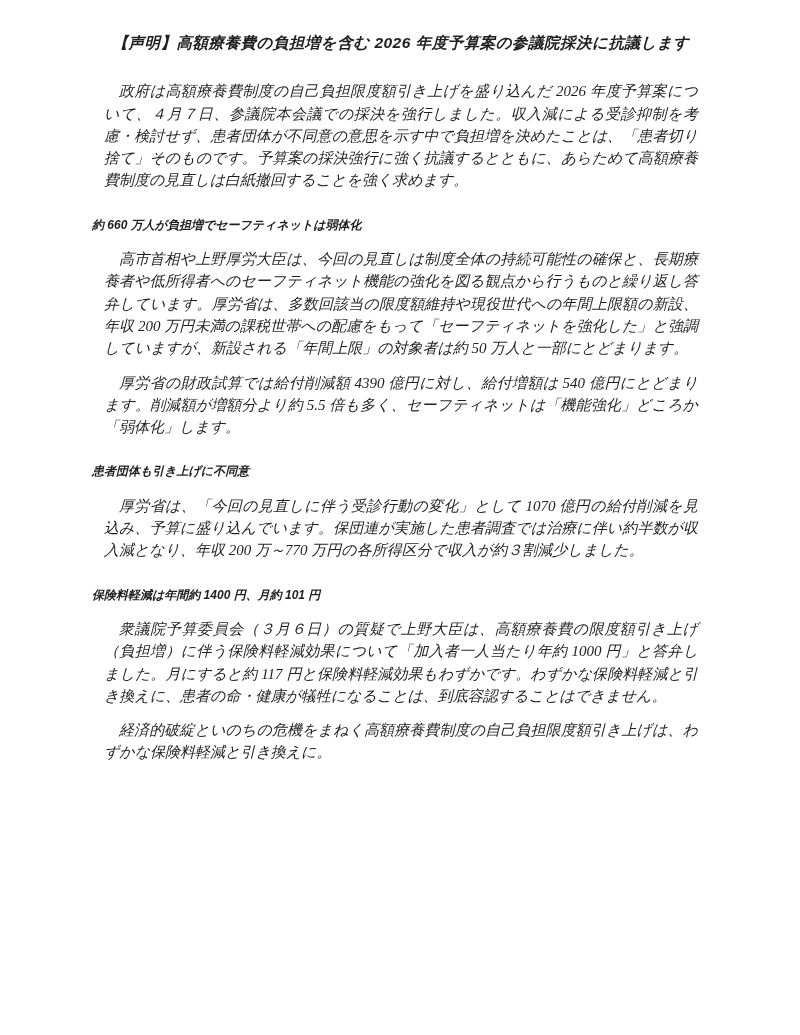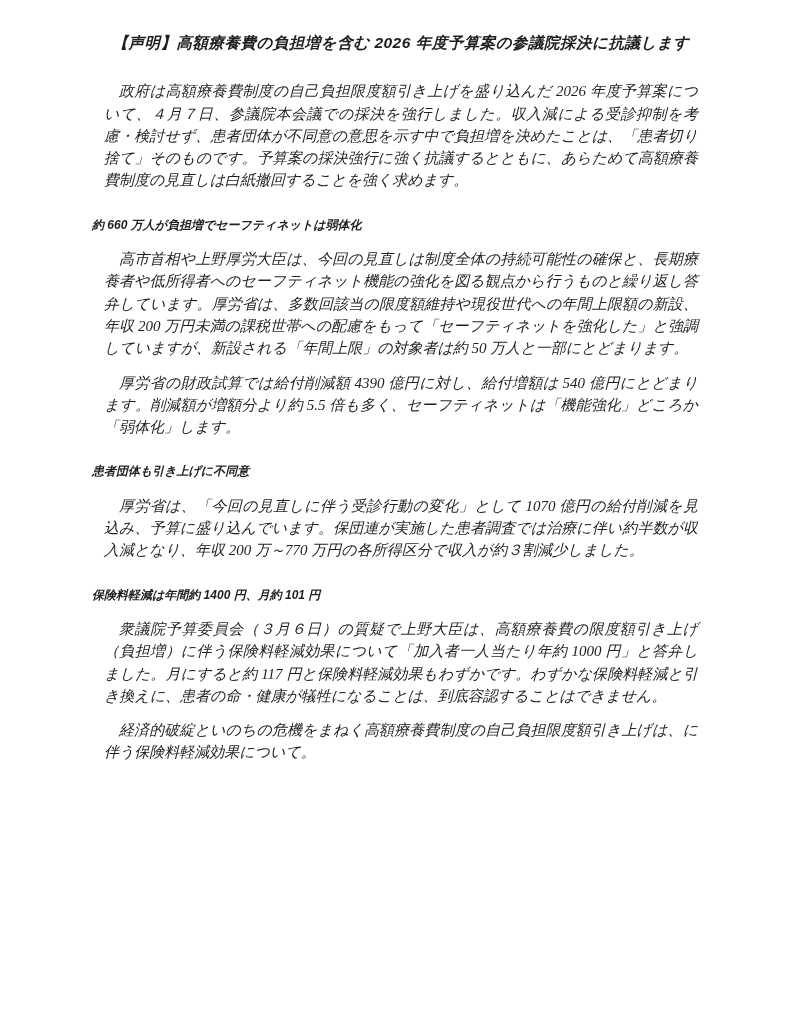--- a/index.html
+++ b/index.html
@@ -74,18 +74,18 @@
     </div>
 
     <div class="section">
       <h2 class="section-heading">患者団体も引き上げに不同意</h2>
       <p class="para">厚労省は、「今回の見直しに伴う受診行動の変化」として 1070 億円の給付削減を見込み、予算に盛り込んでいます。保団連が実施した患者調査では治療に伴い約半数が収入減となり、年収 200 万～770 万円の各所得区分で収入が約３割減少しました。</p>
     </div>
 
     <div class="section">
       <h2 class="section-heading">保険料軽減は年間約 1400 円、月約 101 円</h2>
       <p class="para">衆議院予算委員会（３月６日）の質疑で上野大臣は、高額療養費の限度額引き上げ（負担増）に伴う保険料軽減効果について「加入者一人当たり年約 1000 円」と答弁しました。月にすると約 117 円と保険料軽減効果もわずかです。わずかな保険料軽減と引き換えに、患者の命・健康が犠牲になることは、到底容認することはできません。</p>
-      <p class="para">経済的破綻といのちの危機をまねく高額療養費制度の自己負担限度額引き上げは、に伴う保険料軽減効果について。</p>
+      <p class="para">経済的破綻といのちの危機をまねく高額療養費制度の自己負担限度額引き上げは、わずかな保険料軽減と引き換えに。</p>
     </div>
 
   </div>
 
 </div>
 
 </body></html>

